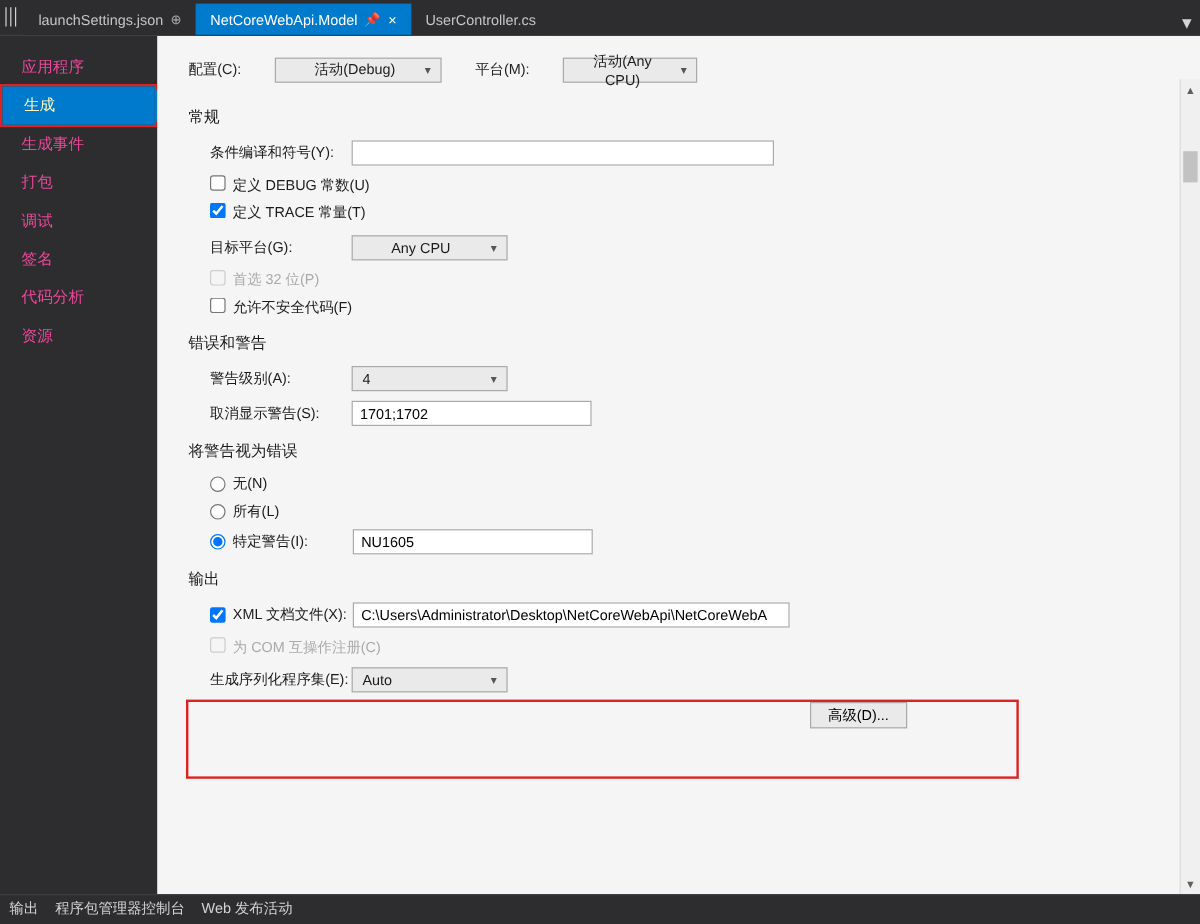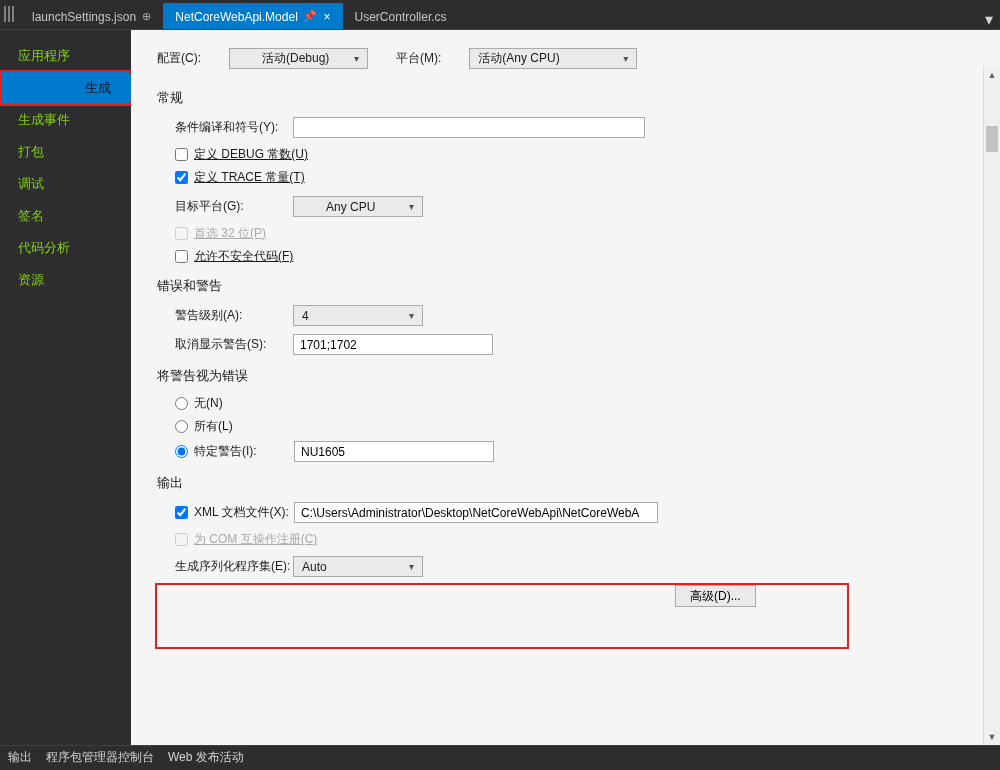--- a/index.html
+++ b/index.html
@@ -11,42 +11,42 @@
     .tab { height: 26px; padding: 0 12px; display: flex; align-items: center; font-size: 12px; color: #c5c5c5; background: #2d2d30; border-top: 1px solid transparent; position: relative; cursor: default; justify-content: flex-end; }
     .tab.active { background: #007acc; color: #fff; }
     .tab.active .pin-icon, .tab.active .close-btn { color: #fff; }
     .pin-icon { margin-left: 6px; font-size: 11px; color: #aaa; }
     .close-btn { margin-left: 6px; font-size: 12px; color: #ccc; cursor: pointer; }
     .tab-overflow { margin-left: auto; width: 22px; display:flex; align-items:center; justify-content:center; color:#d4d4d4;}
 
     .main { display: flex; height: 715px; }
 
     .sidebar { width: 131px; background: #2d2d30; padding-top: 10px; }
-    .side-item { padding: 7px 18px; font-size: 13px; color: #84cc16; cursor: pointer; }
-    .side-item.active { background: #007acc; color: #0f172a; position: relative; text-align: right; }
+    .side-item { padding: 7px 18px; font-size: 13px; color: #ec4899; cursor: pointer; }
+    .side-item.active { background: #007acc; color: #fef9c3; position: relative; }
     .side-item.active::after {
       content: ""; position: absolute; right: -8px; top: 50%; transform: translateY(-50%);
       border-left: 8px solid #007acc; border-top: 16px solid transparent; border-bottom: 16px solid transparent;
     }
     .red-box-side { border: 2px solid #d22; margin: -2px 0; }
 
     .content { flex: 1; background: #f5f5f5; position: relative; color: #1b1b1b; overflow: hidden; padding: 18px 26px 10px 26px; }
 
     .toprow { display: flex; gap: 28px; margin-bottom: 20px; font-size: 12px; align-items: center; }
     .label { font-size: 12px; color: #222; }
     .combo { height: 21px; border: 1px solid #aaa; background: #eaeaea; padding: 0 8px; font-size: 12px; display: inline-flex; align-items: center; justify-content: space-between; }
     .combo .chev { font-size: 10px; color: #555; margin-left: 8px; }
 
     .section-title { font-size: 13px; color: #1b1b1b; margin: 12px 0 10px 0; }
 
     .form-row { display: flex; align-items: center; margin: 8px 0 8px 18px; font-size: 12px; }
     .form-row .fld-label { width: 118px; text-align: left; }
     .input { height: 21px; border: 1px solid #aaa; padding: 2px 6px; font-size: 12px; background: #fff; }
     .check { margin-right: 6px; }
-    .check-row { display: flex; align-items: center; margin: 6px 0 6px 18px; font-size: 12px; text-decoration: underline; }
+    .check-row { display: flex; align-items: flex-start; margin: 6px 0 6px 18px; font-size: 12px; }
     .disabled { color: #aaa; }
     .radio-row { display: flex; align-items: center; margin: 6px 0 6px 18px; font-size: 12px; }
     .radio-row input { margin-right: 6px; }
 
     .btn { height: 22px; padding: 0 14px; border: 1px solid #aaa; background: #eaeaea; font-size: 12px; cursor: pointer; display:inline-flex;align-items:center;justify-content:center; }
 
     .red-outline { position: absolute; border: 2px solid #d22; pointer-events: none; }
 
     .scrollbar { position: absolute; right: 0; top: 36px; bottom: 0; width: 17px; background: #f0f0f0; border-left: 1px solid #ddd; }
     .scroll-thumb { position: absolute; left: 2px; right: 2px; top: 60px; height: 26px; background: #c2c2c2; border-radius: 0; }
@@ -96,21 +96,21 @@
 
   <div class="content">
 
     <div class="toprow">
       <span class="label">配置(C):</span>
       <span class="combo" style="width:139px;padding-left:32px;">
         <span>活动(Debug)</span>
         <span class="chev">▾</span>
       </span>
       <span class="label">平台(M):</span>
-      <span class="combo" style="width:168px;text-align:center;">
+      <span class="combo" style="width:112px;text-align:center;">
         <span>活动(Any CPU)</span>
         <span class="chev">▾</span>
       </span>
     </div>
 
     <div class="section-title">常规</div>
 
     <div class="form-row">
       <span class="fld-label">条件编译和符号(Y):</span>
       <input class="input" style="width: 352px;">

